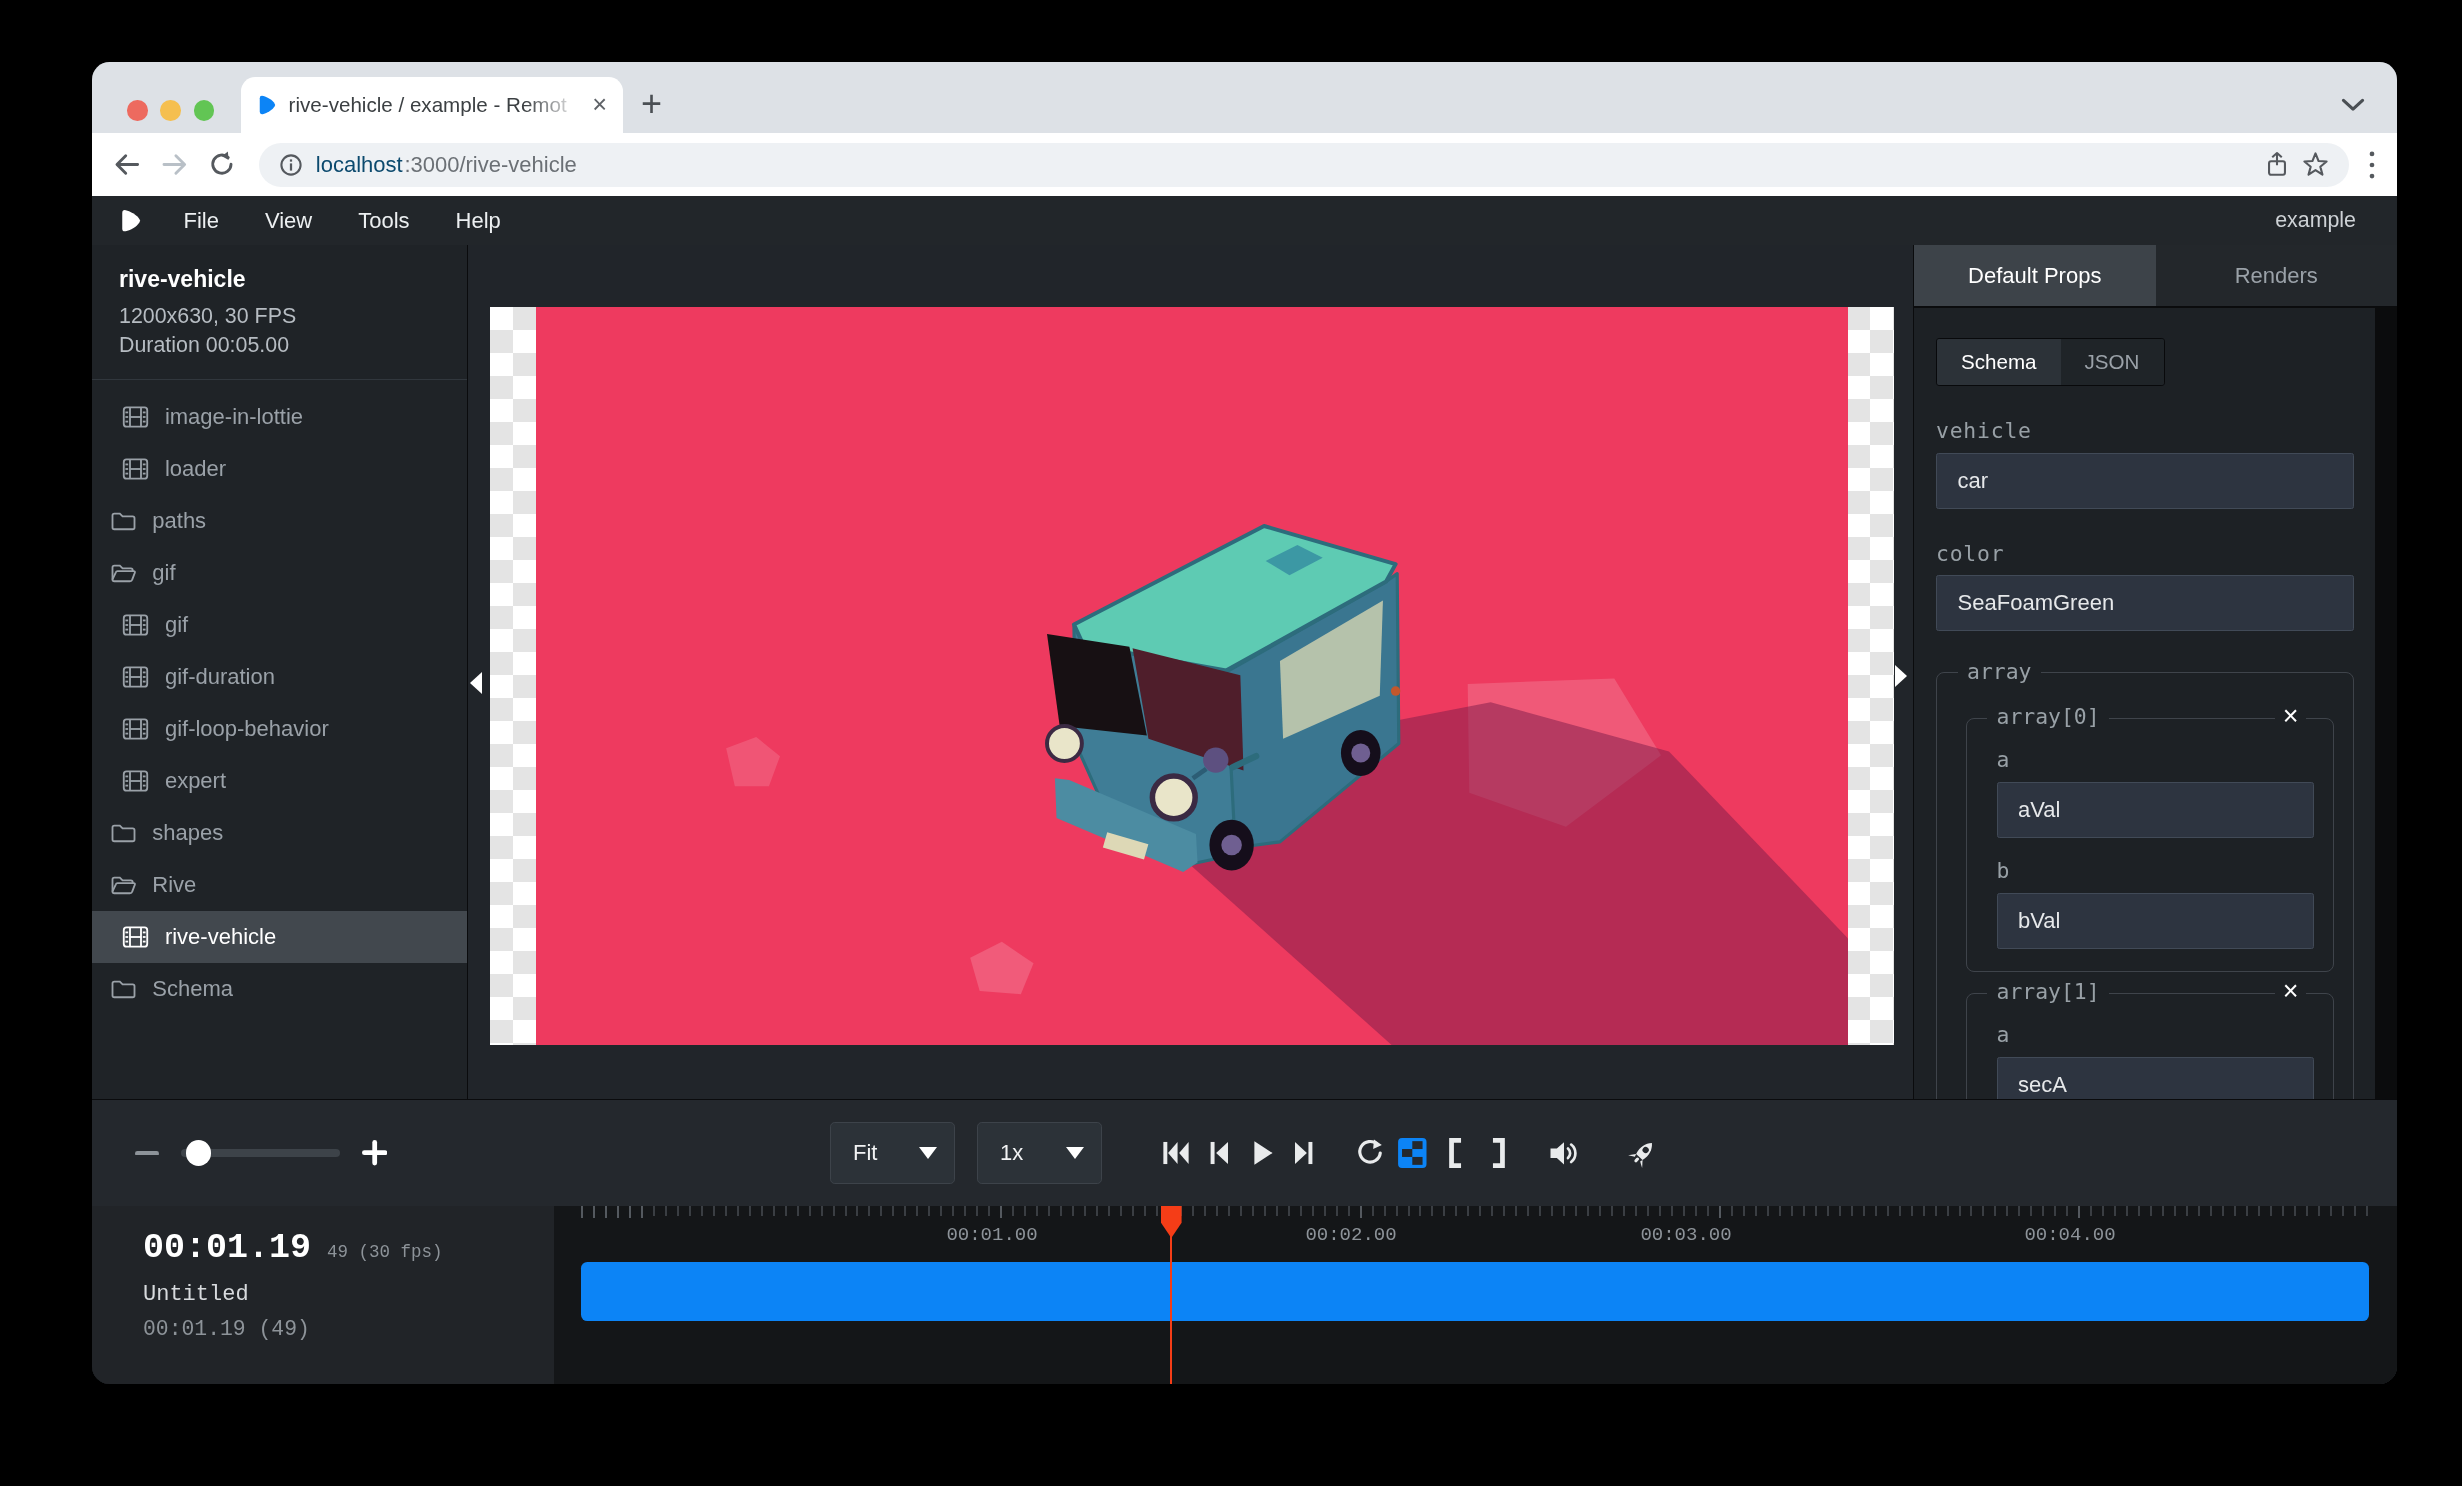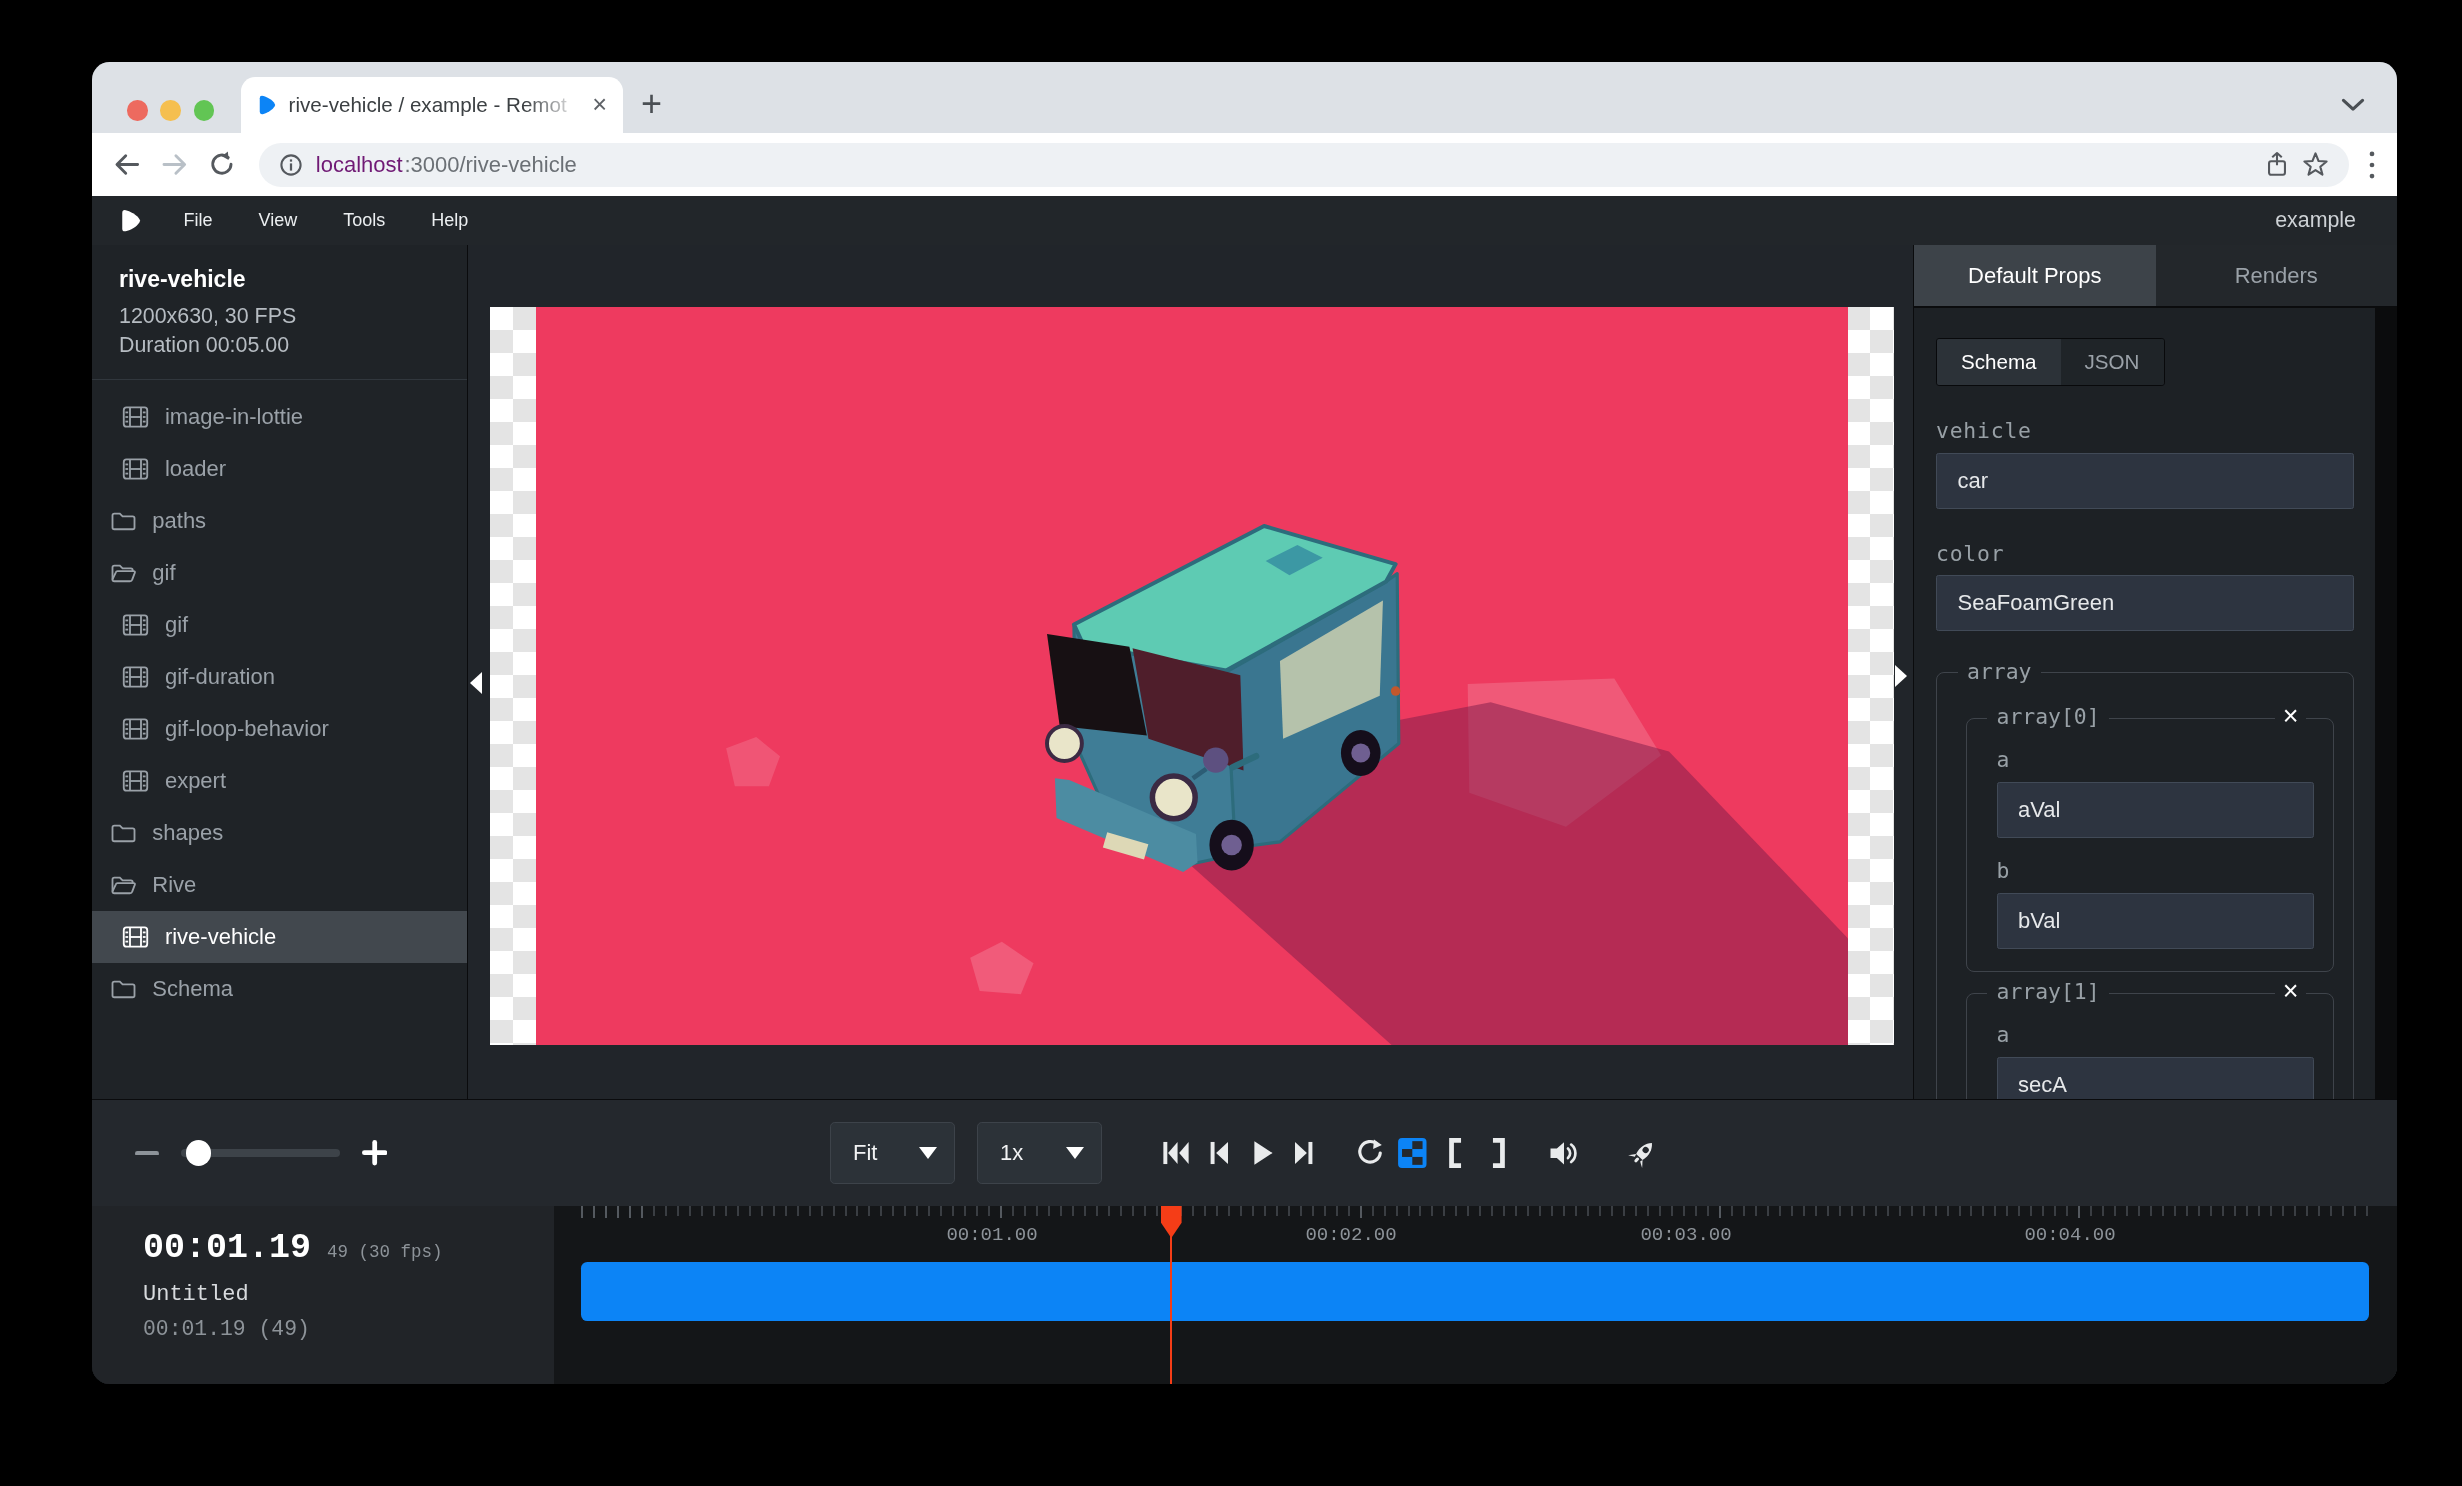--- a/index.html
+++ b/index.html
@@ -26,30 +26,30 @@
   .tab-close { font-size:25.4px; color:#5f6368; line-height:25.4px; cursor:default; }
   .newtab { position:absolute; left:549px; bottom:8px; font-size:36px; color:#4a4f54; font-weight:300; }
   .strip-chevron { position:absolute; right:32px; top:36px; }
 
   
   .toolbar { height:63px; background:#fff; flex:none; display:flex; align-items:center;
              padding:0 20.6px; gap:19px; }
   .nav-ic { flex:none; display:flex; }
   .urlpill { flex:1; height:44px; background:#eef1f4; border-radius:22px; display:flex;
              align-items:center; padding:0 20.6px; gap:12.7px; margin-left:3.2px; }
-  .url-host { font-size:22px; color:#701a75; }
+  .url-host { font-size:22px; color:#0c4a6e; }
   .url-rest { font-size:22px; color:#6b7075; margin-left:-11px; }
   .url-spacer { flex:1; }
 
   
   .app { flex:1; display:flex; flex-direction:column; background:#1f2327; min-height:0; }
   .menubar { height:49px; flex:none; background:#22262a; display:flex; align-items:center;
              padding:0 41px 0 27px; }
   .menu-logo { margin-right:17.5px; display:flex; }
-  .menu-item { font-size:18px; color:#eceff1; padding:0 23px; }
+  .menu-item { font-size:22px; color:#eceff1; padding:0 23px; }
   .menubar .spacer { flex:1; }
   .menu-right { font-size:21.4px; color:#ced2d6; }
 
   .middle { flex:1; display:flex; min-height:0; }
 
   
   .sidebar { width:376px; flex:none; background:#1f2327; border-right:1.6px solid #0a0b0d;
              display:flex; flex-direction:column; }
   .proj { padding:20.6px 25.4px 19px 27px; border-bottom:0.8px solid #31373d; }
   .proj-name { font-size:23px; font-weight:bold; color:#fff; margin-bottom:9.5px; }

